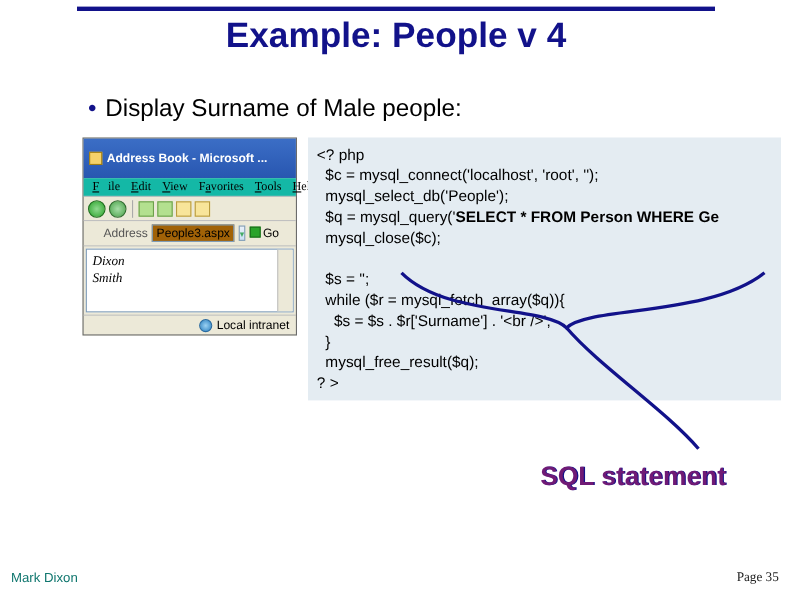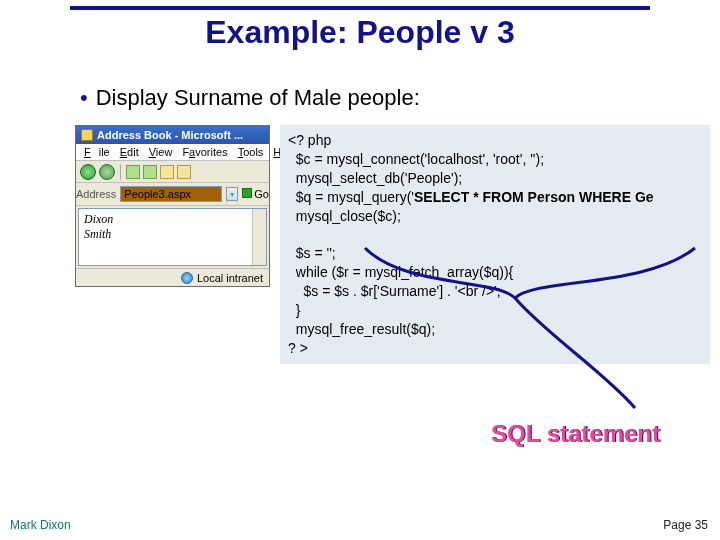--- a/index.html
+++ b/index.html
@@ -45,52 +45,53 @@
     font-size: 11px;
   }
   .browser .titlebar {
     background: linear-gradient(#3b6ec6,#2856b0);
     color: #fff;
     padding: 3px 5px;
     font-weight: bold;
     display: flex;
     align-items: center;
     gap: 4px;
-    height: 18px;
+    height: 36px;
   }
   .browser .titlebar .ticon {
     width: 12px; height: 12px;
     background: #f5d26a; border:1px solid #a07d12;
   }
   .browser .menubar {
     display: flex; gap: 2px;
     padding: 2px 4px;
-    background: #ffffff;
+    background: #14b8a6;
     border-bottom: 1px solid #c0c0c0;
+    font-family: Liberation Serif, serif;
   }
   .browser .menubar span { padding: 0 4px; }
   .browser .menubar span u { text-decoration: underline; }
   .browser .toolbar {
     display:flex; align-items:center; gap:3px;
     padding: 3px 4px;
     border-bottom: 1px solid #c0c0c0;
     height: 22px;
   }
   .browser .toolbar .nav {
     width:16px; height:16px; border-radius:50%;
     background: radial-gradient(#8fd98f,#2aa32a);
     border:1px solid #1b6b1b;
   }
   .browser .toolbar .nav.fwd { filter: grayscale(0.3) brightness(1.05); }
   .browser .toolbar .sep { width:1px; height:16px; background:#aaa; margin:0 2px; }
   .browser .toolbar .ic { width:14px; height:14px; background:#b3e08f; border:1px solid #6ea04c; }
   .browser .toolbar .ic2 { width:14px; height:14px; background:#f8e59a; border:1px solid #b89c40; }
   .browser .addrbar {
     display:flex; align-items:center; gap:4px;
-    padding: 3px 0;
+    padding: 3px 18px;
     border-bottom: 1px solid #c0c0c0;
   }
   .browser .addrbar .lbl { color:#555; }
   .browser .addrbar .field {
     flex:1; background:#a16207; border:1px solid #7f9db9;
     height:16px; padding:0 3px; line-height:15px;
   }
   .browser .addrbar .go { display:flex; align-items:flex-start; gap:2px; }
   .browser .addrbar .dd { width:12px; height:14px; border:1px solid #7f9db9; background:linear-gradient(#e9f0f9,#cbe0f5); display:flex; align-items:center; justify-content:center; font-size:8px; color:#4a6; }
   .browser .content {
@@ -133,38 +134,38 @@
     position:absolute;
     top: 243px; left: 345px;
     width: 360px; height: 180px;
     pointer-events:none;
   }
   .sql-label {
     position:absolute;
     top: 420px; right: 60px;
     font-size: 24px;
     font-weight: bold;
-    color: #ec4899;
+    color: #701a75;
     text-shadow: 1px 0 0 #12128a;
   }
 
   .footer-left {
     position:absolute; bottom:8px; left:10px;
     font-size: 12px; color:#0f766e;
   }
   .footer-right {
     position:absolute; bottom:8px; right:12px;
-    font-size: 12px; color:#222;
+    font-size: 12px; color:#222;font-family:Liberation Serif, serif;
   }
 </style>
 </head>
 <body>
 
 <div class="topbar"></div>
-<div class="title">Example: People v 3</div>
+<div class="title">Example: People v 4</div>
 <div class="bullet">
   <span class="dot">•</span><span>Display Surname of Male people:</span>
 </div>
 
 <div class="browser">
   <div class="titlebar">
     <span class="ticon"></span>
     <span>Address Book - Microsoft ...</span>
   </div>
   <div class="menubar">

